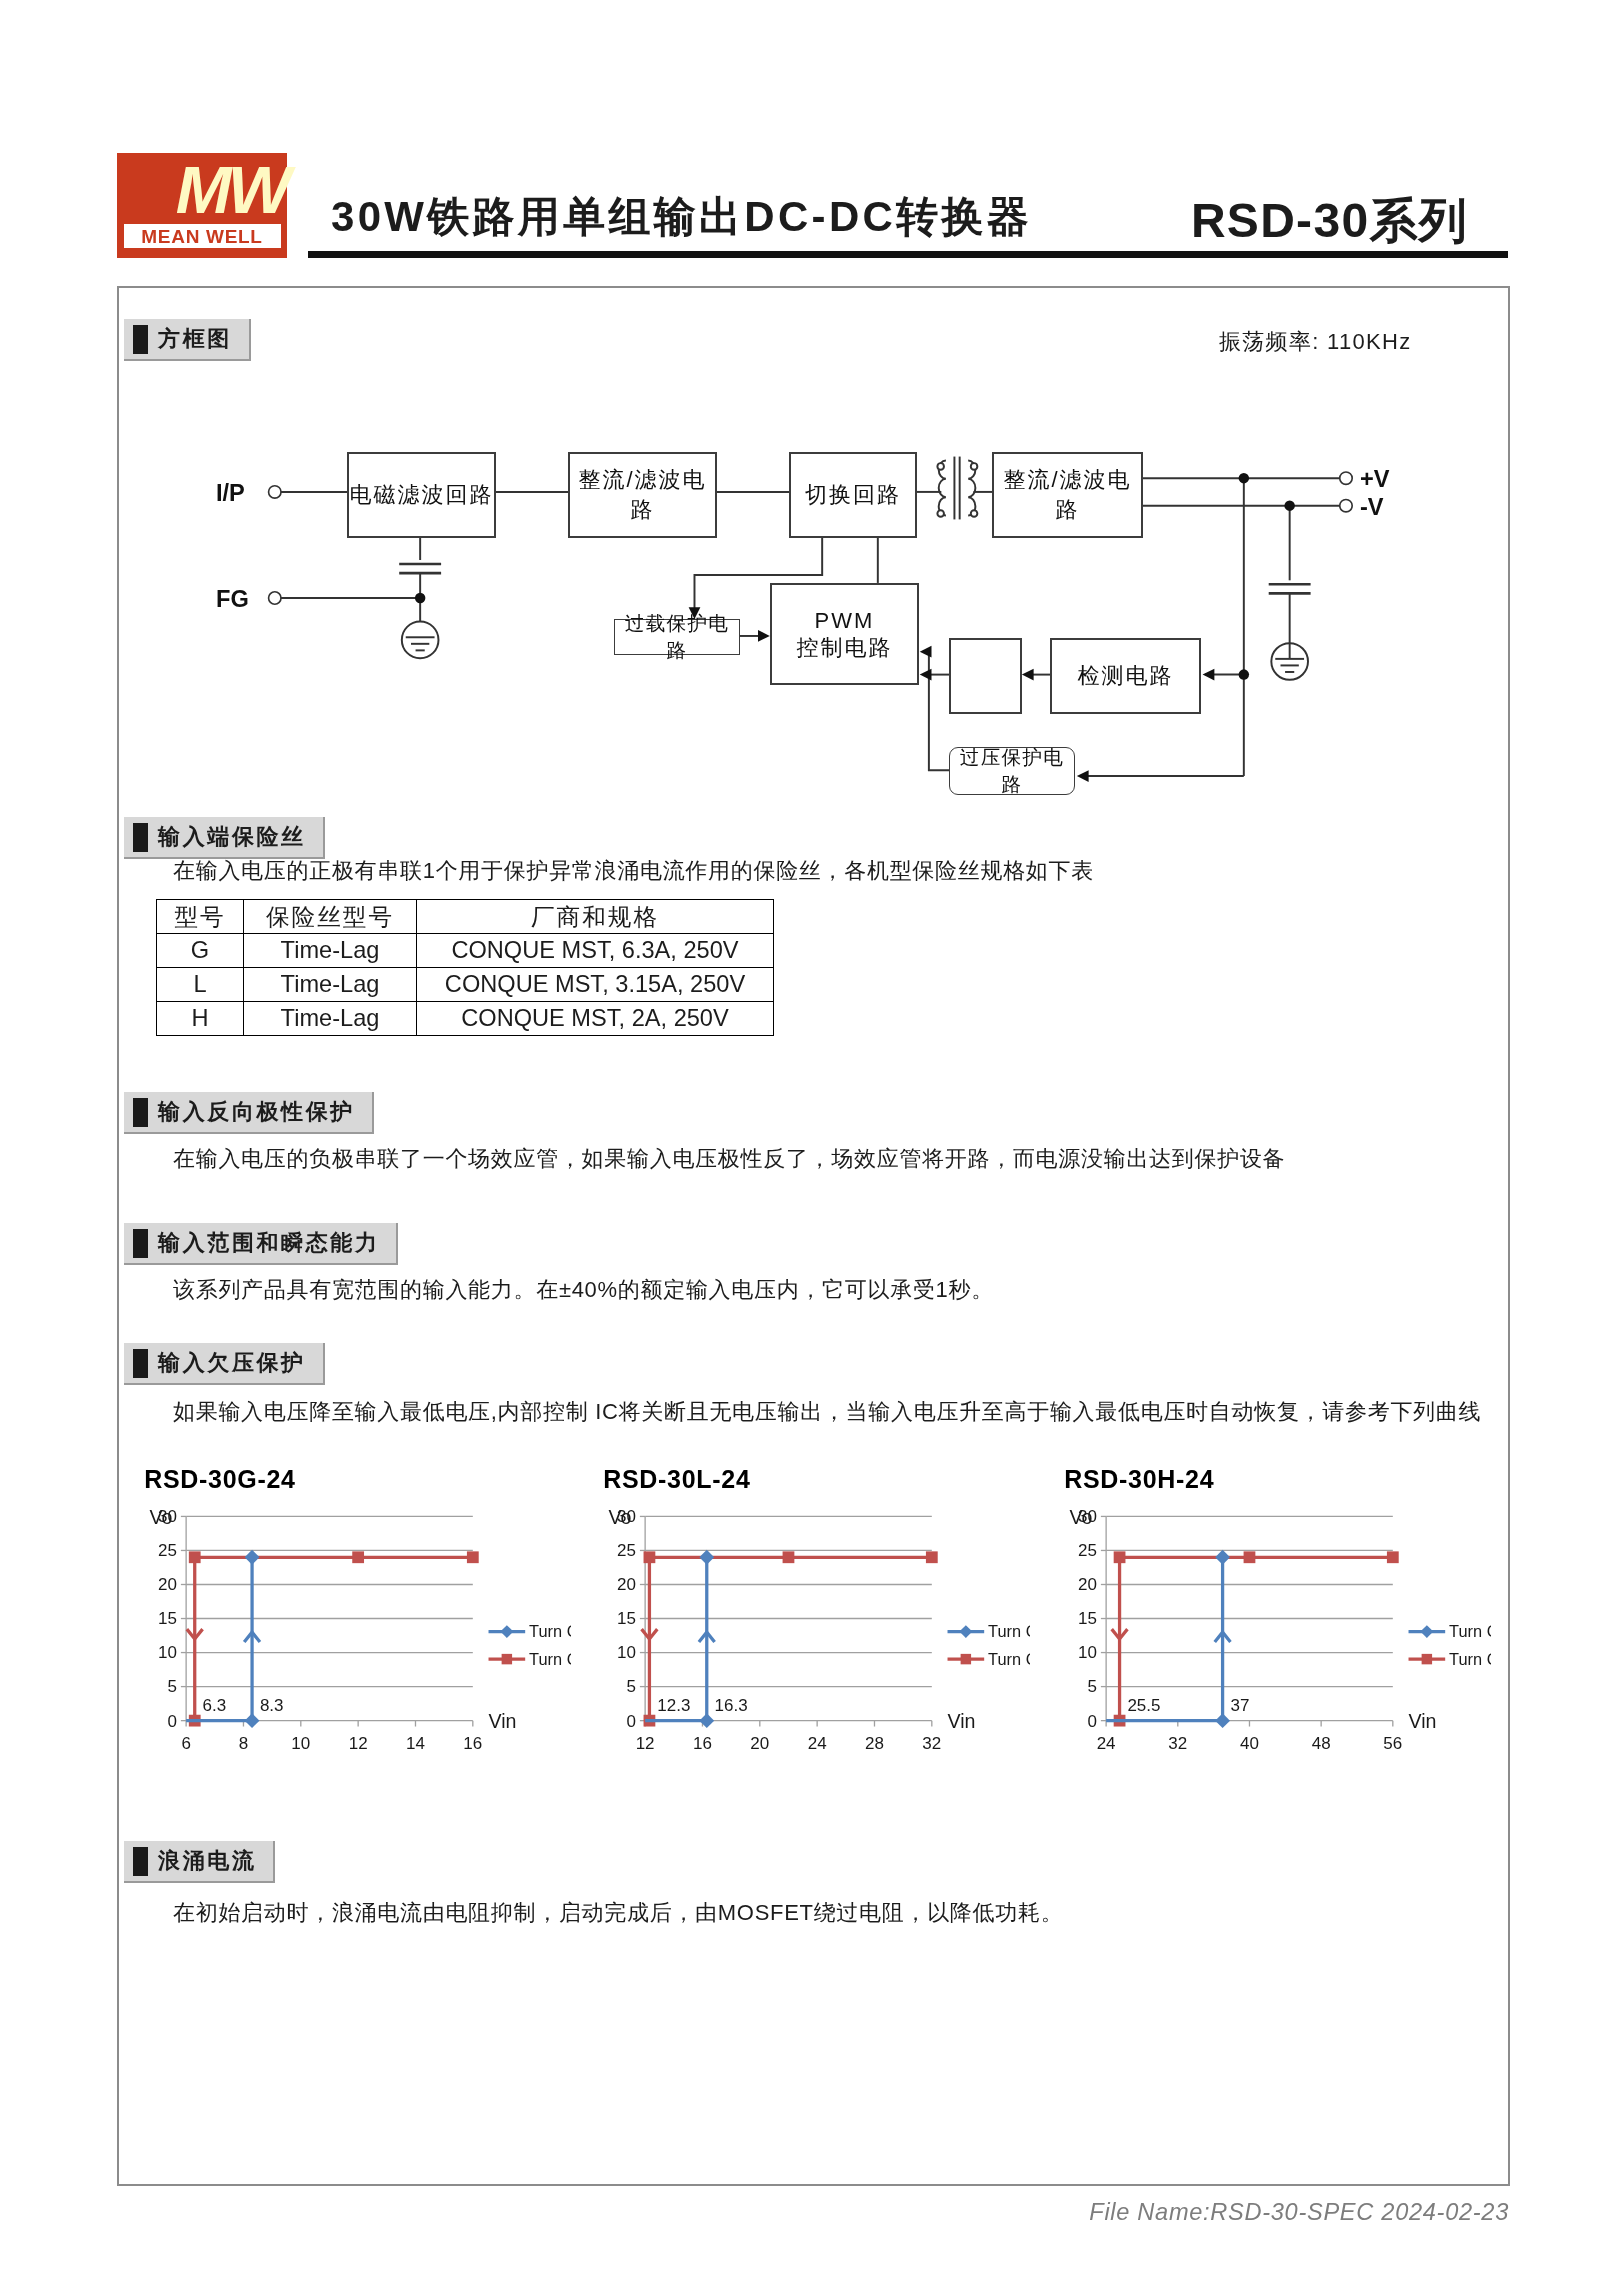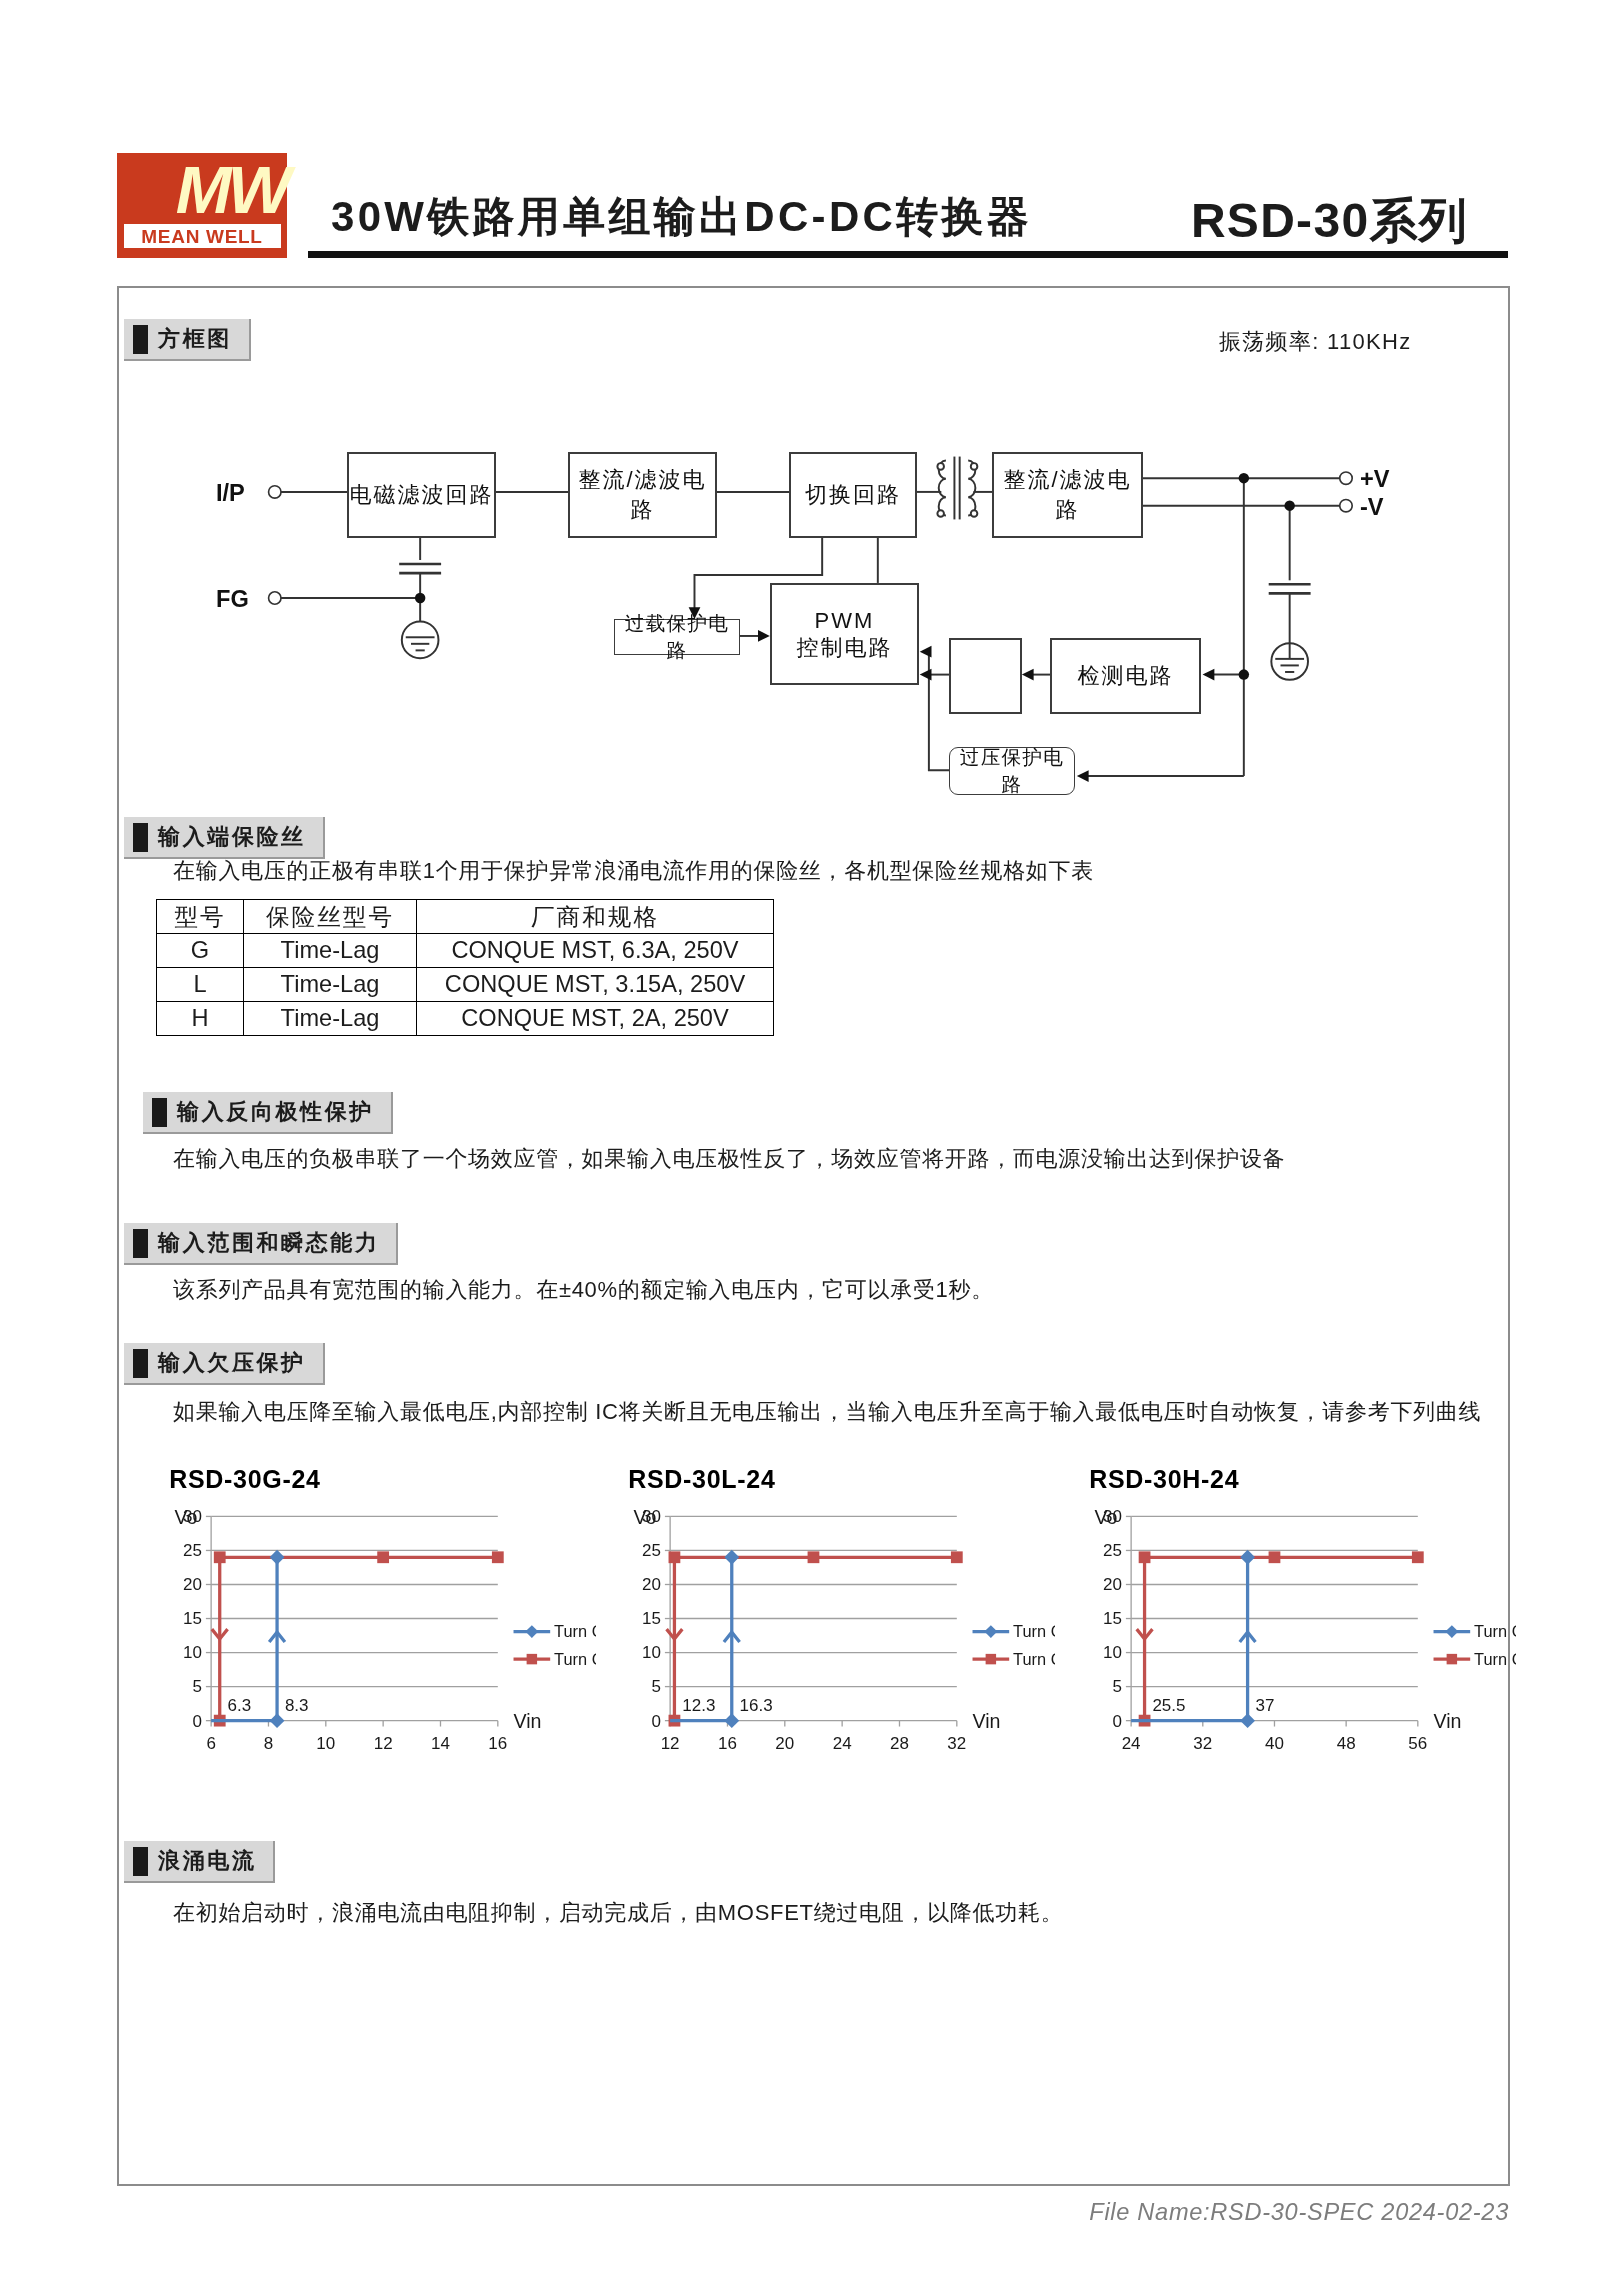--- a/index.html
+++ b/index.html
@@ -32,21 +32,21 @@
         text-align:center;font-size:22px;letter-spacing:2px;color:#111;}
   .dbox.small{font-size:19.6px;letter-spacing:1.3px;border-width:1.3px;}
   .dlabel{font-size:23.6px;font-weight:600;color:#111;}
 
   
   table.fuse{border-collapse:collapse;table-layout:fixed;}
   table.fuse td{border:1.3px solid #000;text-align:center;font-size:23.6px;height:33px;padding:0;}
   table.fuse tr.hdr td{letter-spacing:2px;}
 
   
-  .chart{width:432px;margin-left:25px;}
+  .chart{width:432px;}
   .chart .ctitle{font-size:25px;font-weight:bold;letter-spacing:0.7px;margin:0 0 3.9px 5.2px;color:#000;}
 
   
   .footer{left:854px;top:2199px;width:655px;text-align:right;font-size:23.6px;font-style:italic;color:#7d7d7d;letter-spacing:0.7px;}
 </style>
 </head>
 <body>
 
 <div class="page">
 
@@ -208,21 +208,21 @@
       <td>CONQUE MST, 3.15A, 250V</td>
     </tr>
     <tr>
       <td>H</td>
       <td>Time-Lag</td>
       <td>CONQUE MST, 2A, 250V</td>
     </tr>
   </tbody>
     </table>
 
-  <div class="abs badge" style="left:124px;top:1092px;margin-left:19px;">
+  <div class="abs badge" style="left:124px;top:1092px;">
     <span class="bullet"></span>
     <span class="btxt">输入反向极性保护</span>
   </div>
   <div class="abs body-text" style="left:173px;top:1144px;">在输入电压的负极串联了一个场效应管，如果输入电压极性反了，场效应管将开路，而电源没输出达到保护设备</div>
 
   <div class="abs badge" style="left:124px;top:1223px;">
     <span class="bullet"></span>
     <span class="btxt">输入范围和瞬态能力</span>
   </div>
   <div class="abs body-text" style="left:173px;top:1275px;">该系列产品具有宽范围的输入能力。在±40%的额定输入电压内，它可以承受1秒。</div>

